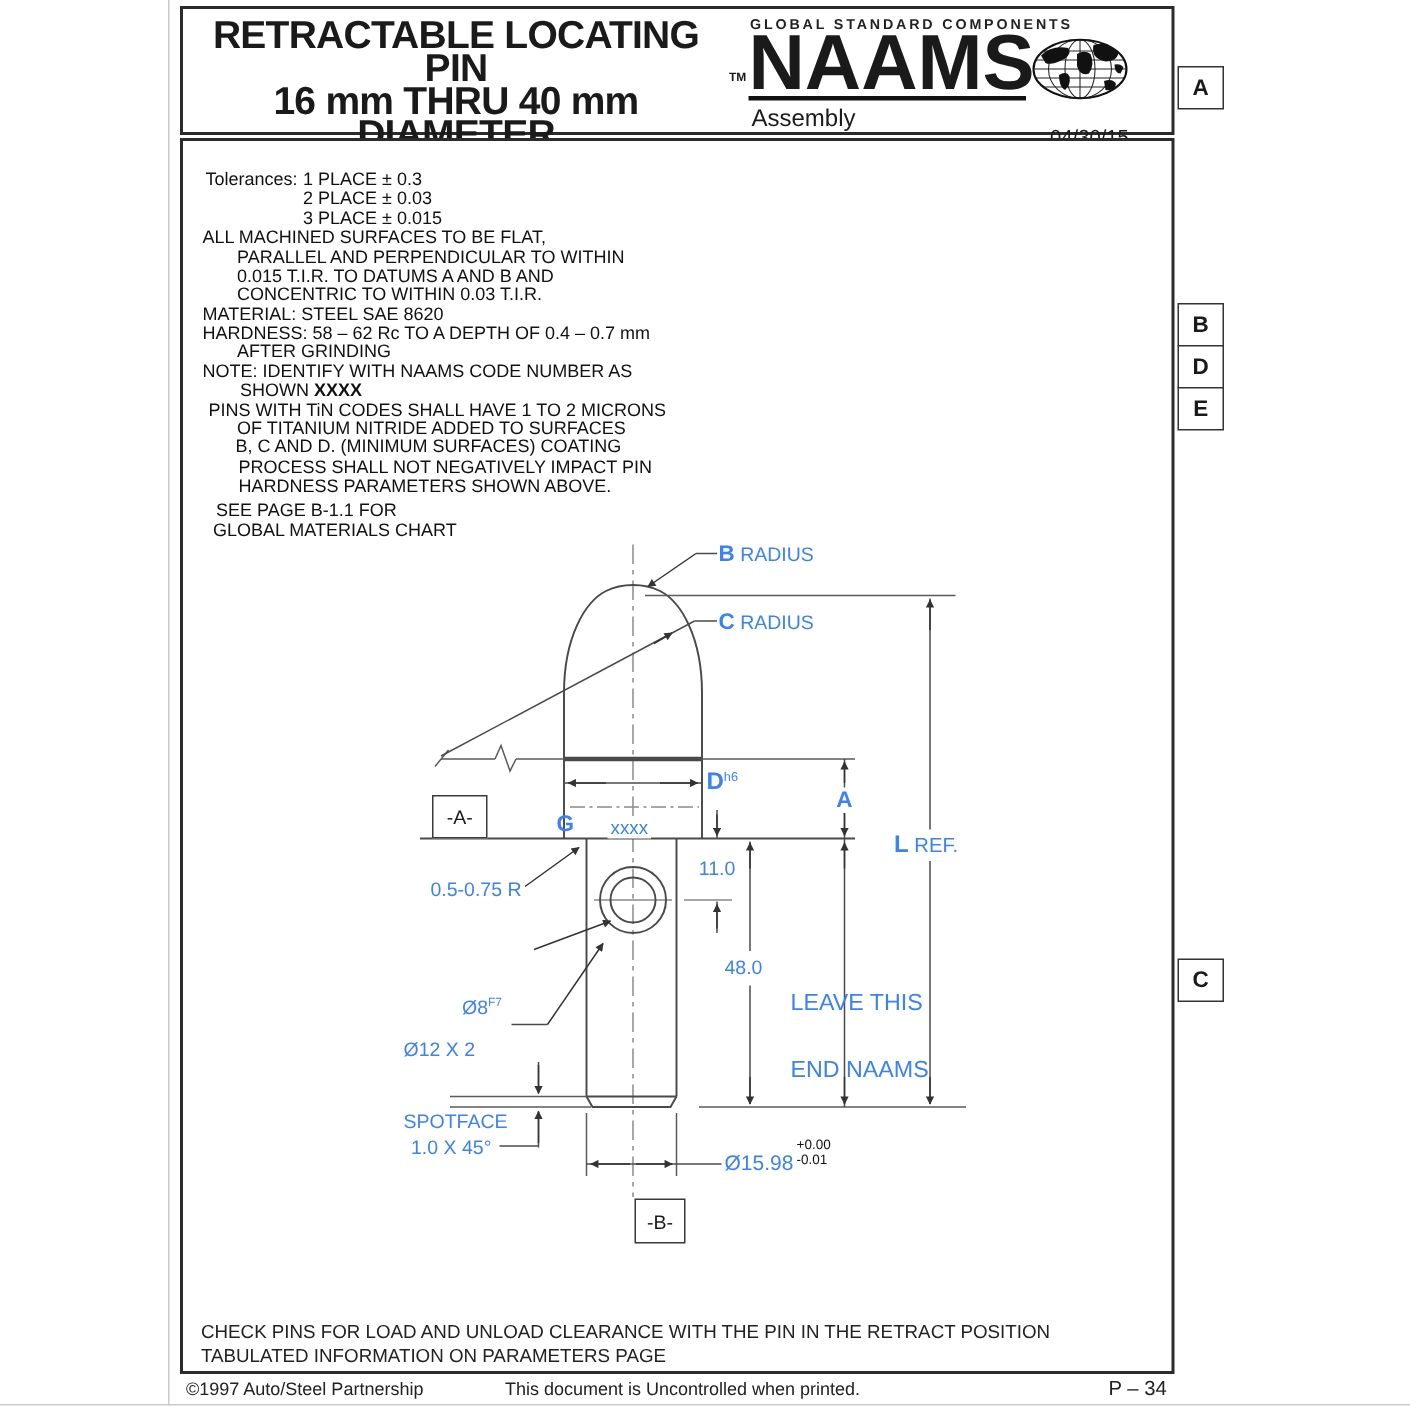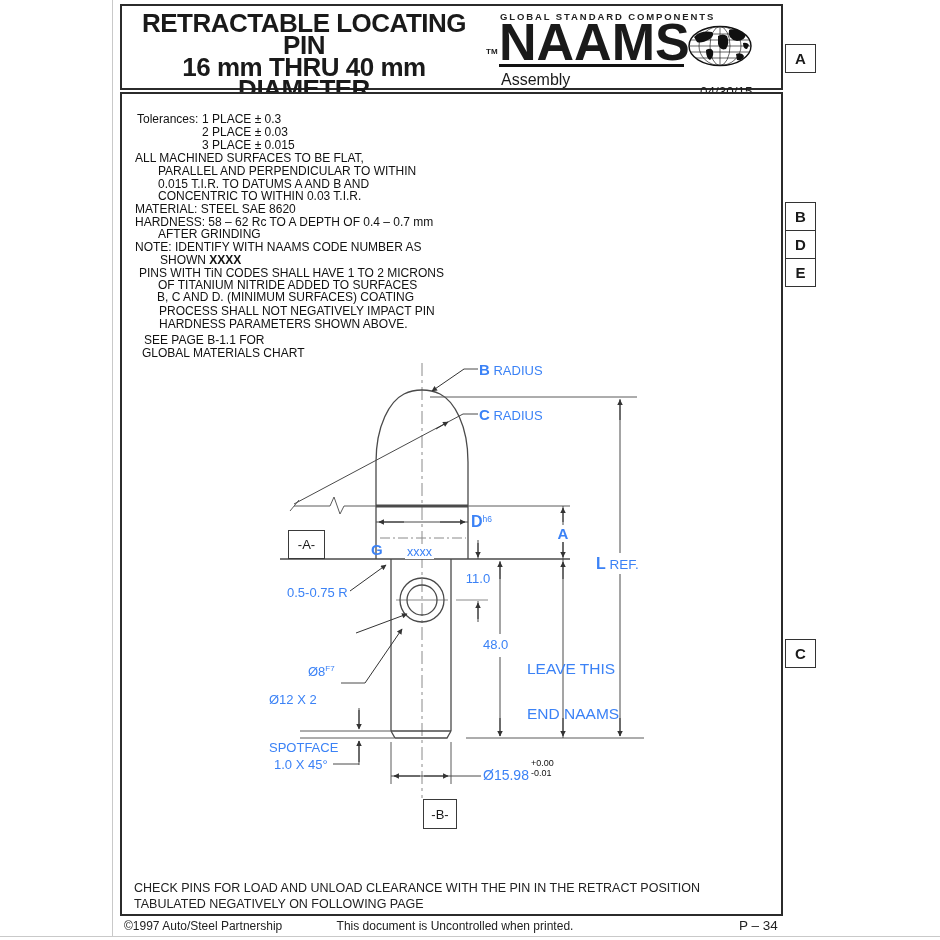--- a/index.html
+++ b/index.html
@@ -239,19 +239,19 @@
 
   <div class="lbl" style="left:274px; top:757px;">1.0 X 45°</div>
 
   <div class="lbl" style="left:483px; top:767px; font-size:14px;">Ø15.98</div>
   <div class="tolstack" style="left:531px; top:758px;">
     <div>+0.00</div>
     <div>-0.01</div>
   </div>
 
   <div class="footer-txt" style="left:134px; top:881px; font-size:12.5px;">CHECK PINS FOR LOAD AND UNLOAD CLEARANCE WITH THE PIN IN THE RETRACT POSITION</div>
-  <div class="footer-txt" style="left:134px; top:897px; font-size:12.5px;">TABULATED NEGATIVELY ON FOLLOWING PAGE</div>
+  <div class="footer-txt" style="left:134px; top:897px; font-size:12.5px;">TABULATED INFORMATION ON PARAMETERS PAGE</div>
 
   <div class="footer-txt" style="left:124px; top:919px;">©1997 Auto/Steel Partnership</div>
   <div class="footer-txt" style="left:310px; top:919px; width:290px; text-align:center;">This document is Uncontrolled when printed.</div>
   <div class="footer-txt" style="left:739px; top:918px; font-size:13.5px;">P – 34</div>
 
 </div>
 
 </body></html>

